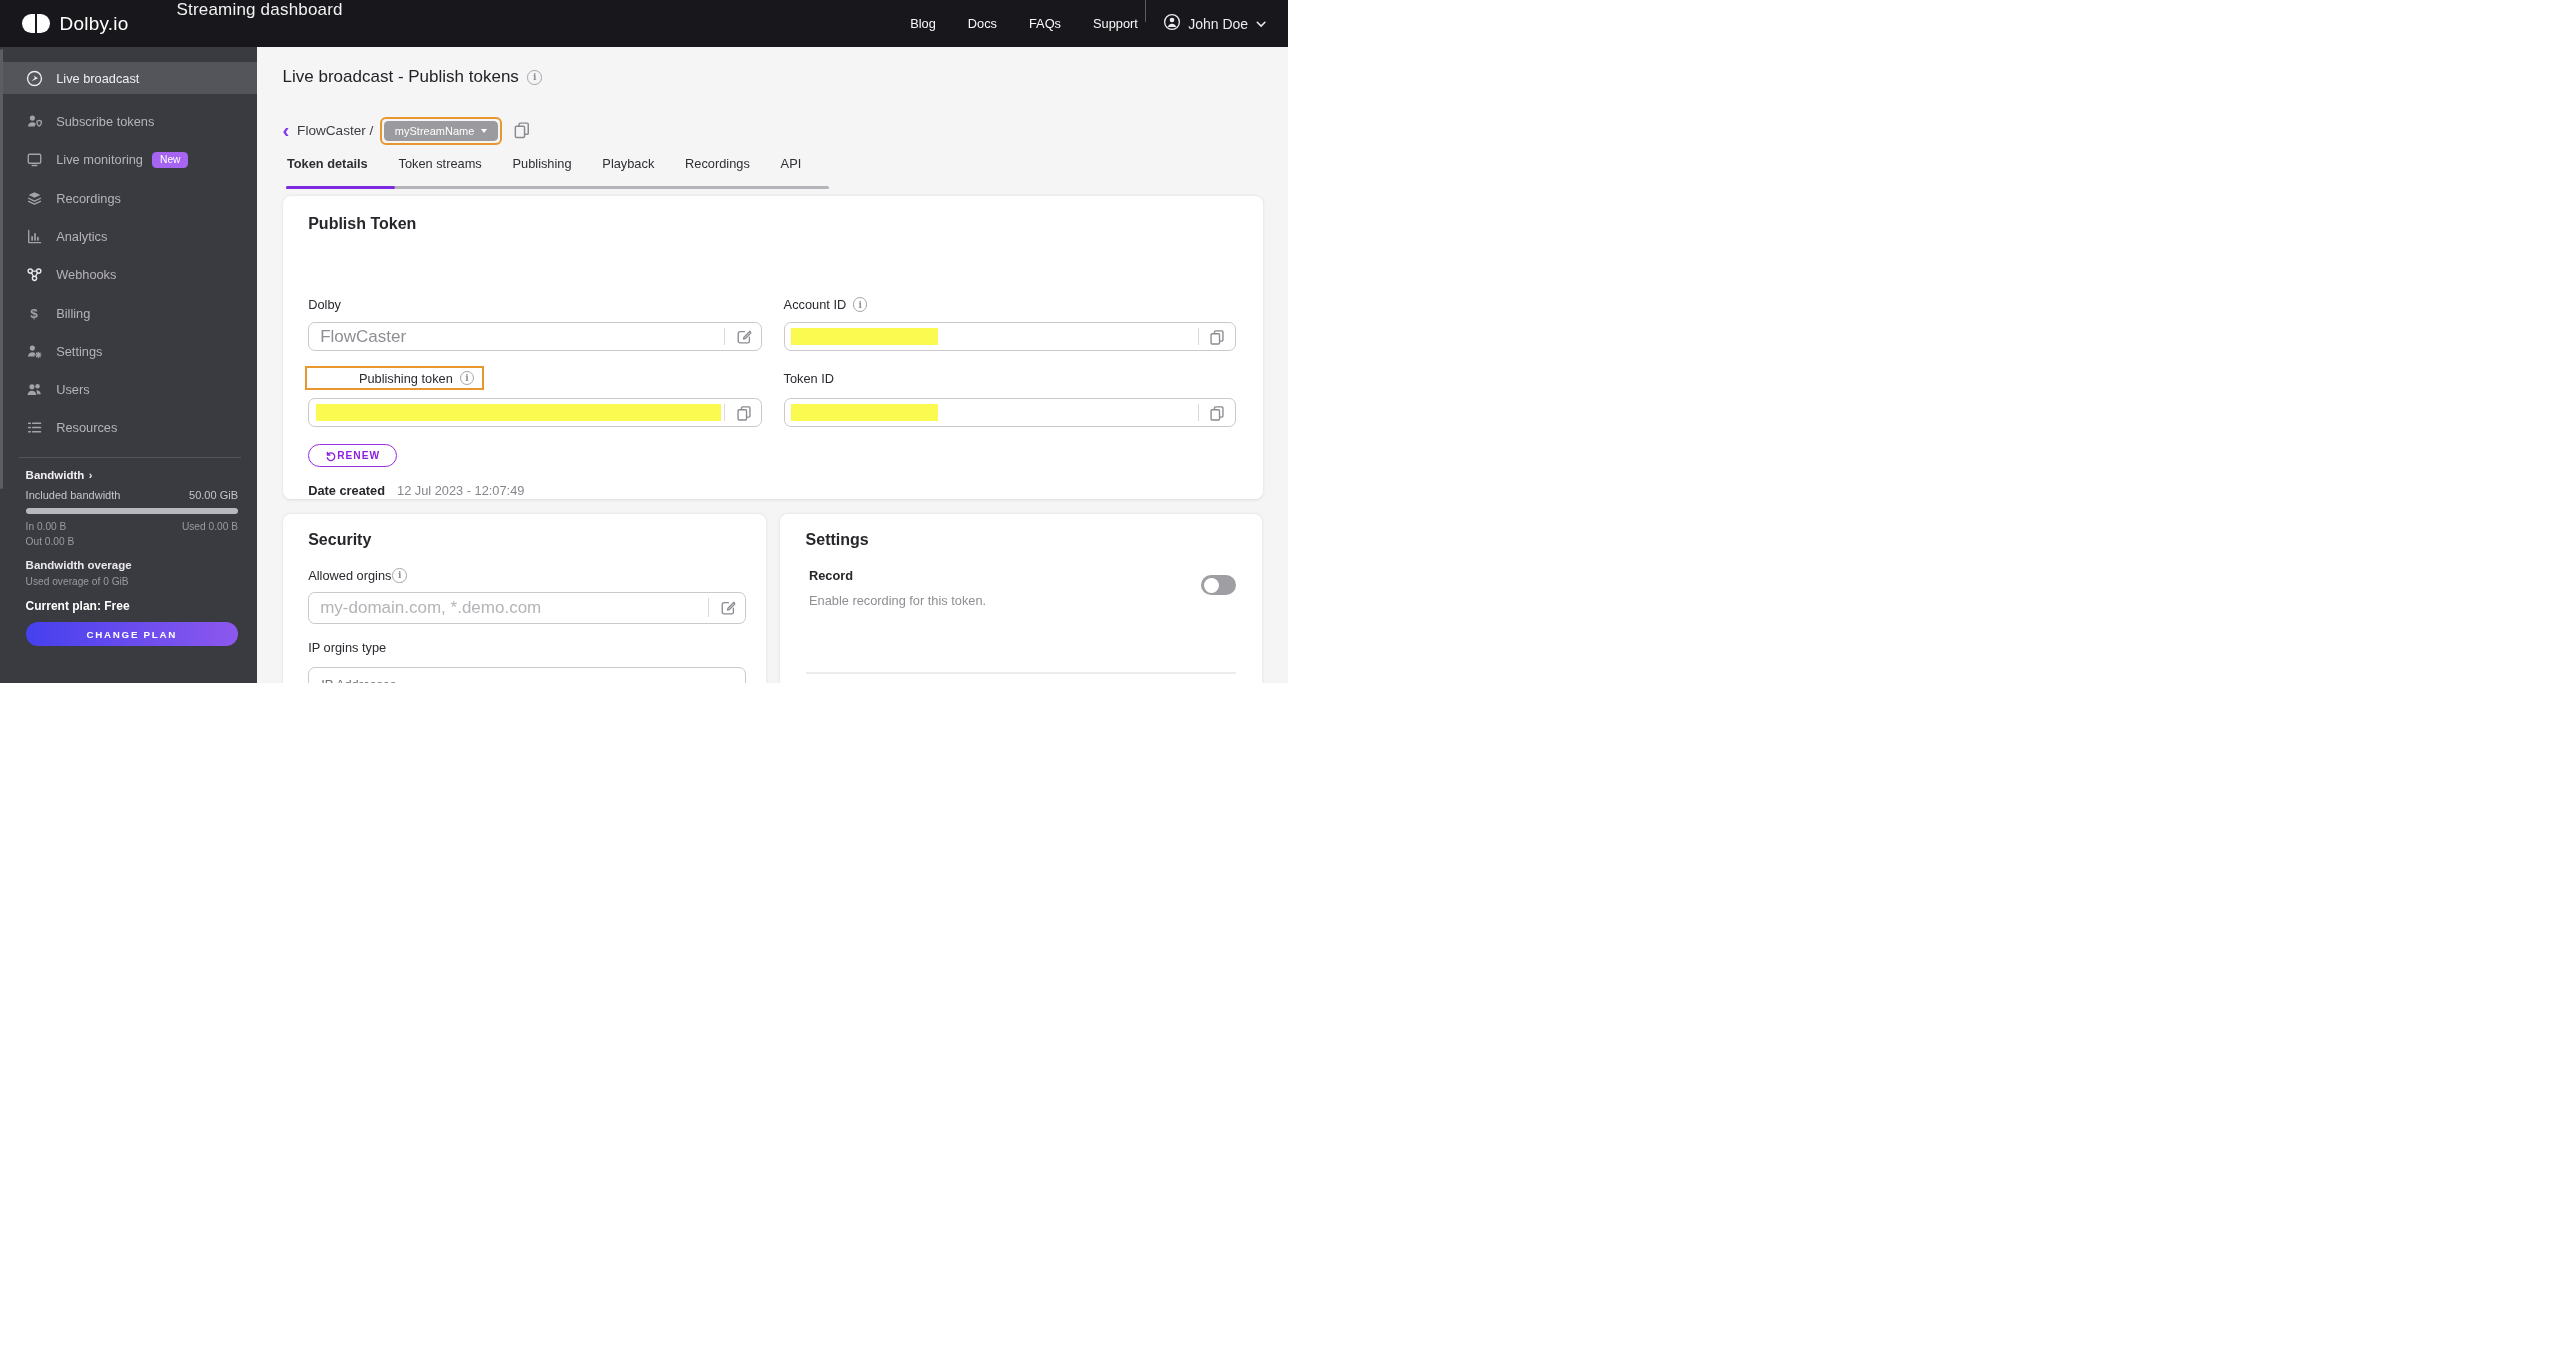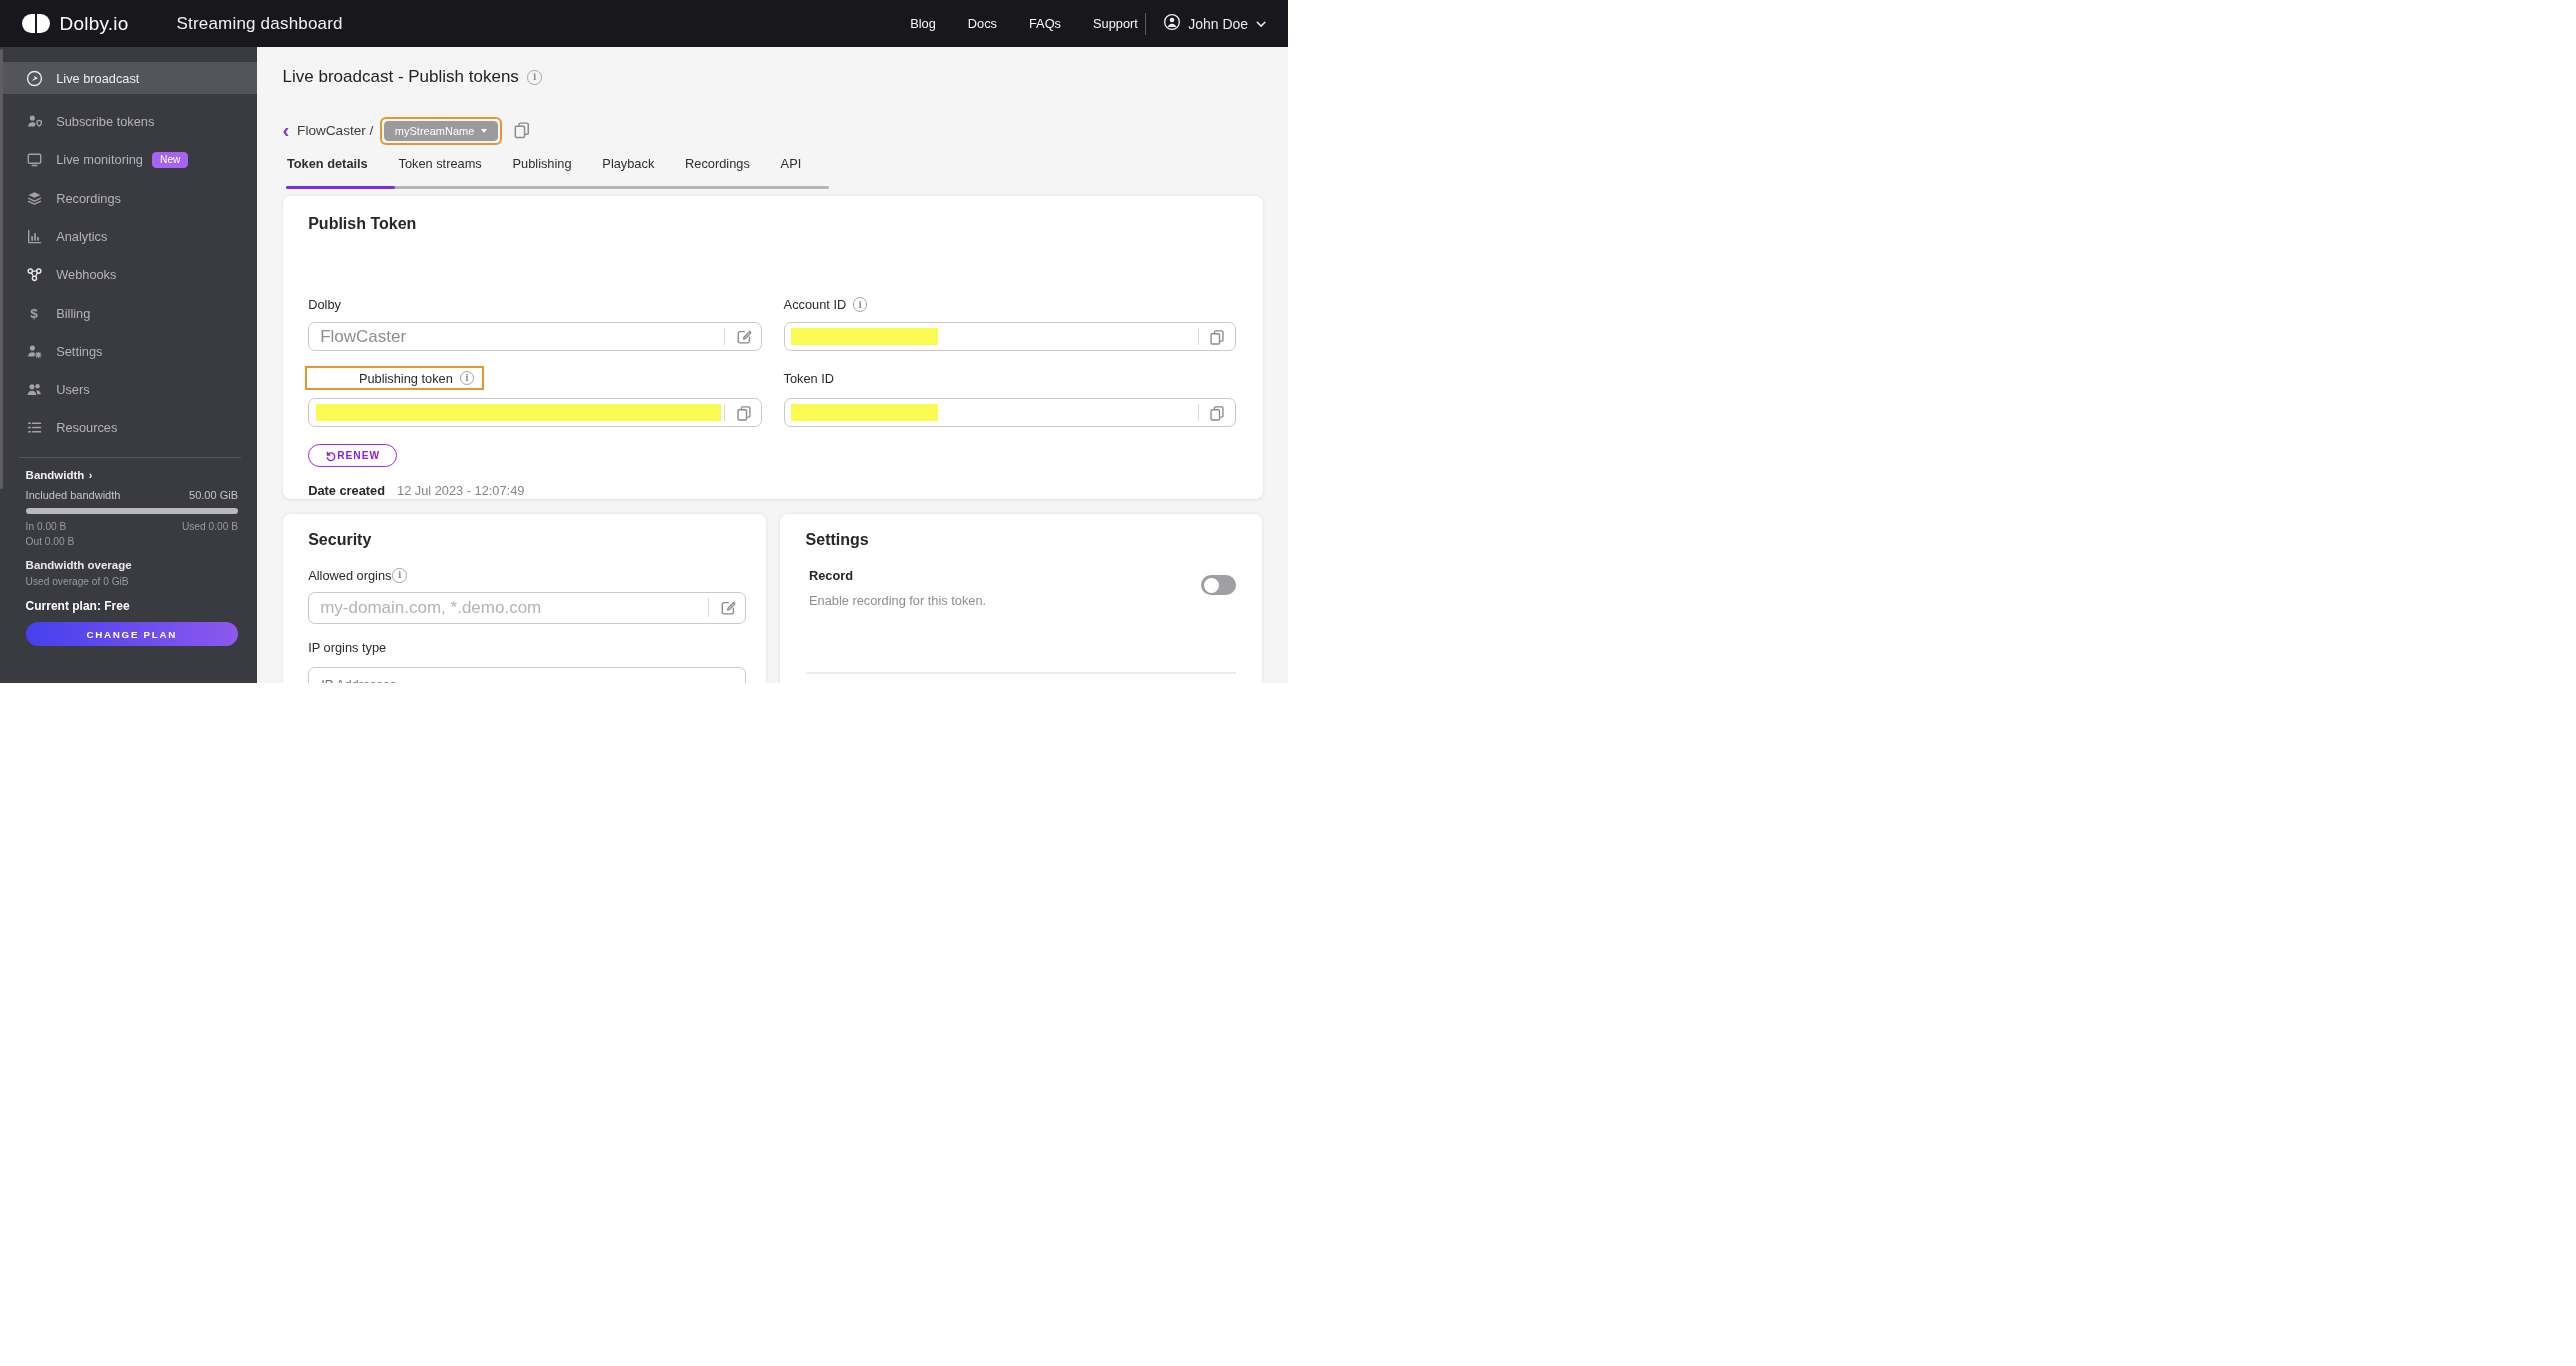--- a/index.html
+++ b/index.html
@@ -8,21 +8,21 @@
     --topbar:#17171c; --sidebar:#3a3a41; --sel:#54545b;
     --mainbg:#f5f5f6; --border:#c9c9cd; --txt:#26262b; --muted:#8e8e94;
   }
   *{margin:0;padding:0;box-sizing:border-box;}
   html,body{width:1288px;height:683px;overflow:hidden;background:#fff;
     font-family:"Liberation Sans","DejaVu Sans",sans-serif;}
   .page{position:relative;width:1288px;height:683px;overflow:hidden;background:var(--mainbg);}
 
   
   .topbar{position:absolute;left:0;top:0;width:1288px;height:47px;background:var(--topbar);
-    display:flex;align-items:center;padding:0 22px;z-index:30;}
+    display:flex;padding:0 22px;z-index:30;}
   .logo{display:flex;align-items:center;gap:2.6px;}
   .logo .dmark{display:flex;gap:2.6px;}
   .logo .d1{width:12.8px;height:19px;background:#fff;border-radius:9.4px 0 0 9.4px;}
   .logo .d2{width:12.8px;height:19px;background:#fff;border-radius:0 9.4px 9.4px 0;}
   .logo .brand{color:#fff;font-size:19px;font-weight:500;margin-left:6.8px;letter-spacing:0.2px;}
   .apptitle{color:#f2f2f3;font-size:17px;margin-left:48px;letter-spacing:0.2px;}
   .topnav{margin-left:auto;display:flex;align-items:center;gap:32px;}
   .topnav a{color:#fafafa;font-size:12.8px;text-decoration:none;cursor:pointer;}
   .topdiv{width:0.9px;height:22px;background:#5c5c62;margin:0 3.4px 0 6.8px;}
   .usermenu{display:flex;align-items:center;gap:7.7px;cursor:pointer;}

